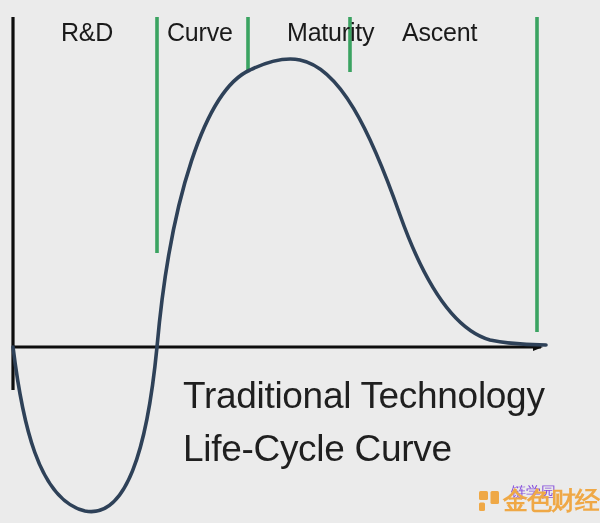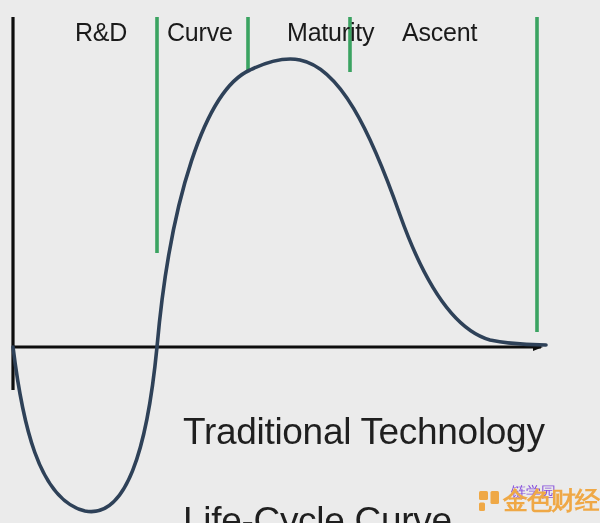--- a/index.html
+++ b/index.html
@@ -41,21 +41,20 @@
     width: 400px;
     font-family: "Liberation Sans", sans-serif;
     font-size: 37px;
     color: #1f1f1f;
     line-height: 1.43;
     letter-spacing: -0.3px;
   }
   #title-block .title-line {
     display: block;
     white-space: nowrap;
-    margin-top: 36px;
   }
   #watermark {
     position: absolute;
     left: 478px;
     top: 486px;
     width: 112px;
     height: 30px;
     opacity: 0.93;
   }
   #watermark-logo {
@@ -106,21 +105,21 @@
     <line x1="13" y1="347" x2="541" y2="347" stroke="#0d0d0d" stroke-width="3.2" marker-end="url(#arrow-head)"></line>
 
     <line x1="157" y1="17" x2="157" y2="253" stroke="#3aa361" stroke-width="3.6"></line>
     <line x1="248" y1="17" x2="248" y2="70" stroke="#3aa361" stroke-width="3.6"></line>
     <line x1="350" y1="17" x2="350" y2="72" stroke="#3aa361" stroke-width="3.6"></line>
     <line x1="537" y1="17" x2="537" y2="332" stroke="#3aa361" stroke-width="3.6"></line>
 
     <path id="life-cycle-curve" d="M 13,347 C 22,420 38,500 85,511 C 126,519 147,450 157,347 C 170,200 205,90 250,70 C 275,58 290,58 300,60 C 340,68 370,130 400,215 C 425,285 455,330 490,340 C 510,344 530,345 546,345" fill="none" stroke="#2e4158" stroke-width="3.6" stroke-linecap="round" stroke-linejoin="round"></path>
   </svg>
 
-  <div class="phase-label" style="left:61px; top:20px;margin-left:14px;">R&amp;D</div>
+  <div class="phase-label" style="left:61px; top:20px;">R&amp;D</div>
   <div class="phase-label" style="left:167px; top:20px;">Curve</div>
   <div class="phase-label" style="left:251px; top:20px;padding-left:36px;">Maturity</div>
   <div class="phase-label" style="left:402px; top:20px;">Ascent</div>
 
   <div id="title-block">
     <span class="title-line">Traditional Technology</span>
     <span class="title-line">Life-Cycle  Curve</span>
   </div>
 
   <div id="watermark">

